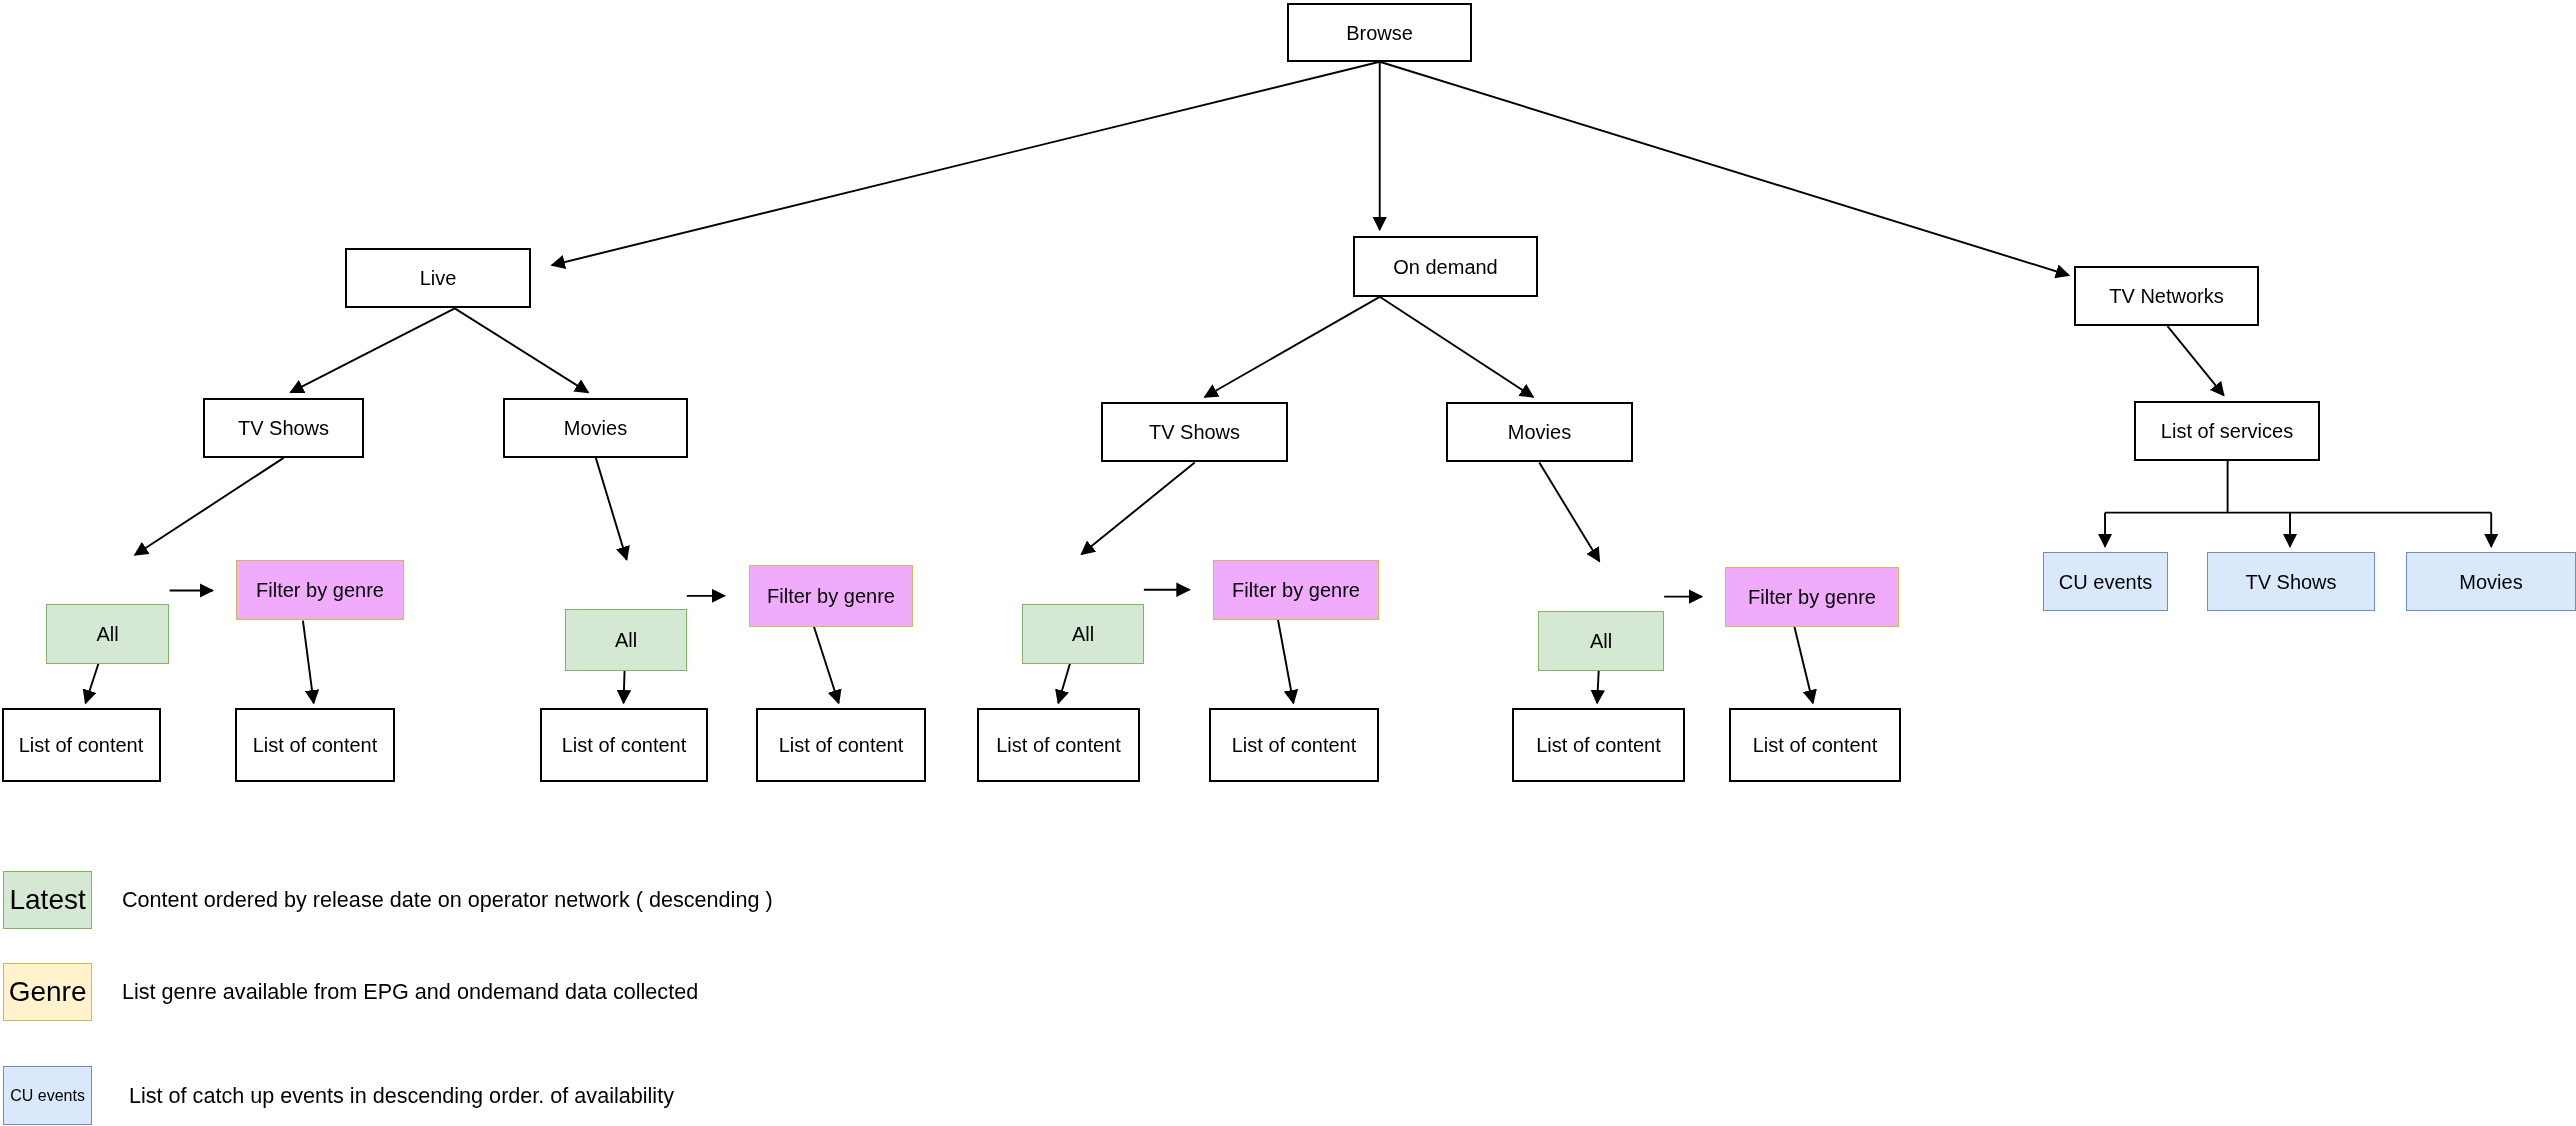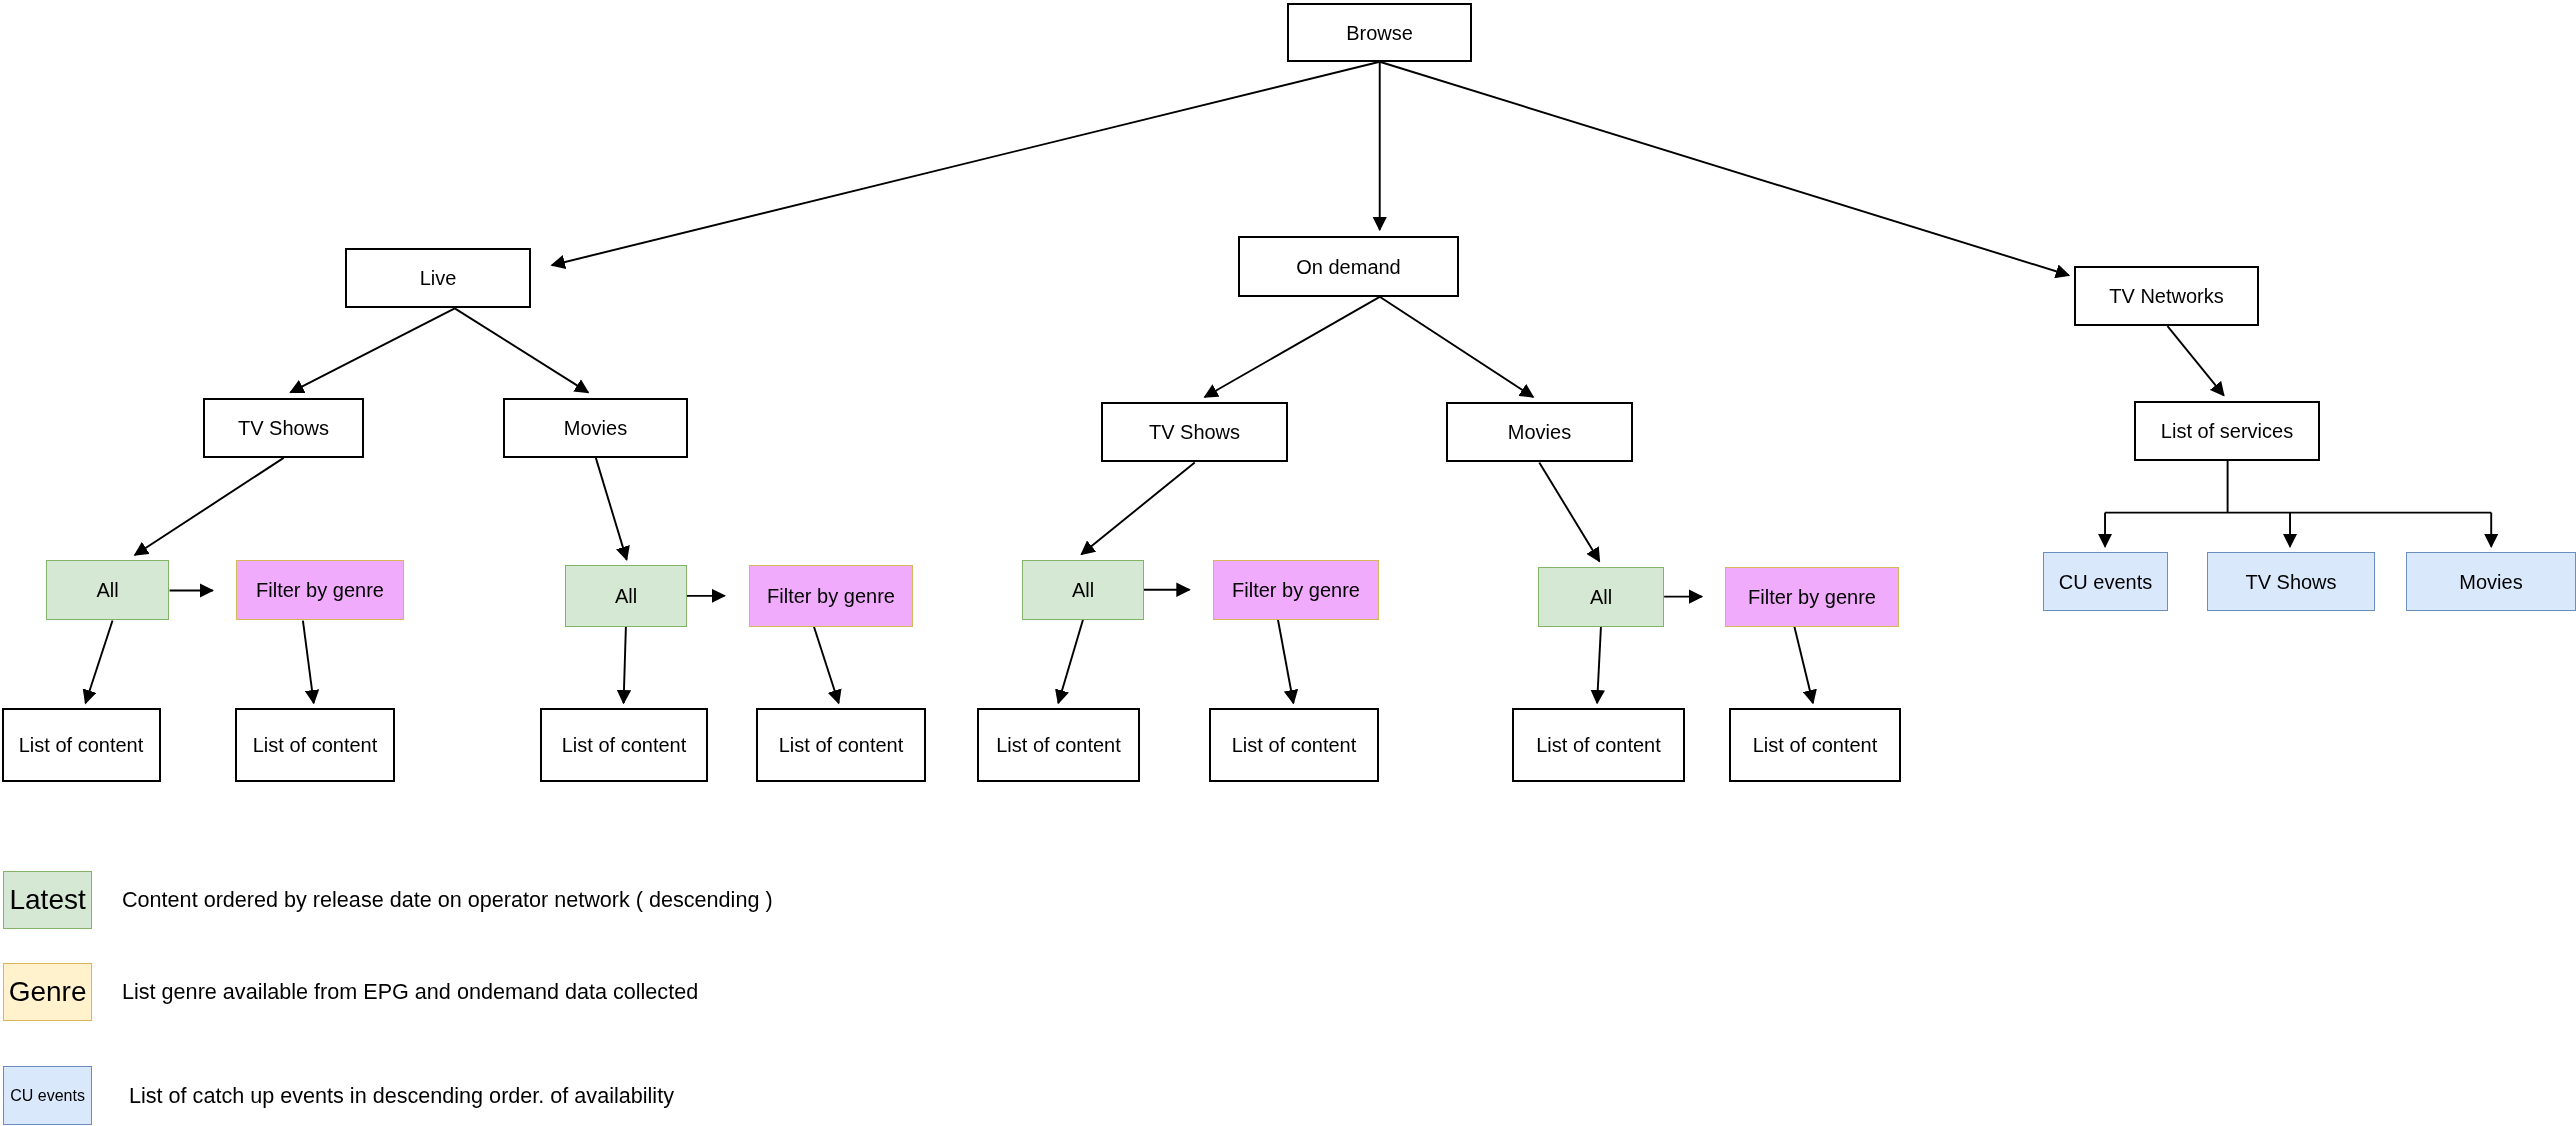--- a/index.html
+++ b/index.html
@@ -6,21 +6,21 @@
   .canvas{
     position:relative;width:2576px;height:1127px;background:#ffffff;overflow:hidden;
     font-family:"Liberation Sans",sans-serif;color:#000;
   }
   svg.edges{position:absolute;left:0;top:0;width:2576px;height:1127px;}
   .node{
     position:absolute;display:flex;align-items:center;justify-content:center;
     background:#fff;border:2.3px solid #000;box-sizing:border-box;
     font-size:20px;line-height:1.2;text-align:left;white-space:nowrap;
   }
-  .node.green{background:#d5e8d4;border:1.5px solid #82b366;}
+  .node.green{background:#d5e8d4;border:1.5px solid #82b366;margin-top:44px;}
   .node.yellow{background:#f0abfc;border:1.5px solid #d6b656;margin-left:18px;}
   .node.blue{background:#dae8fc;border:1.5px solid #6c8ebf;}
   .legend-swatch{position:absolute;display:flex;align-items:center;justify-content:center;
     box-sizing:border-box;font-size:28px;text-align:center;}
   .legend-swatch.green{background:#d5e8d4;border:1.5px solid #82b366;}
   .legend-swatch.yellow{background:#fff2cc;border:1.5px solid #d6b656;}
   .legend-swatch.blue{background:#dae8fc;border:1.5px solid #6c8ebf;font-size:16px;}
   .legend-text{position:absolute;display:flex;align-items:center;font-size:21.6px;white-space:nowrap;}
 </style>
 </head>
@@ -70,21 +70,21 @@
       <path d="M2890,598 L2890,665 M2731,665 L3232,665"></path>
       <line x1="2731" y1="665" x2="2731" y2="709" marker-end="url(#arrow)"></line>
       <line x1="2971" y1="665" x2="2971" y2="709" marker-end="url(#arrow)"></line>
       <line x1="3232" y1="665" x2="3232" y2="709" marker-end="url(#arrow)"></line>
     </g>
   </svg>
 
   <div class="node" style="left:1287px;top:3.1px;width:185px;height:59px">Browse</div>
 
   <div class="node" style="left:345px;top:248px;width:186px;height:60px">Live</div>
-  <div class="node" style="left:1238px;top:236px;width:221px;height:61px">On demand</div>
+  <div class="node" style="left:1353px;top:236px;width:185px;height:61px">On demand</div>
   <div class="node" style="left:2074px;top:266px;width:185px;height:60px">TV Networks</div>
 
   <div class="node" style="left:203px;top:398px;width:161px;height:60px">TV Shows</div>
   <div class="node" style="left:503px;top:398px;width:185px;height:60px">Movies</div>
   <div class="node" style="left:1101px;top:402px;width:187px;height:60px">TV Shows</div>
   <div class="node" style="left:1446px;top:402px;width:187px;height:60px">Movies</div>
   <div class="node" style="left:2134px;top:401px;width:186px;height:60px">List of services</div>
 
   <div class="node green" style="left:46px;top:560px;width:123px;height:60px">All</div>
   <div class="node yellow" style="left:218px;top:560px;width:168px;height:60px">Filter by genre</div>

